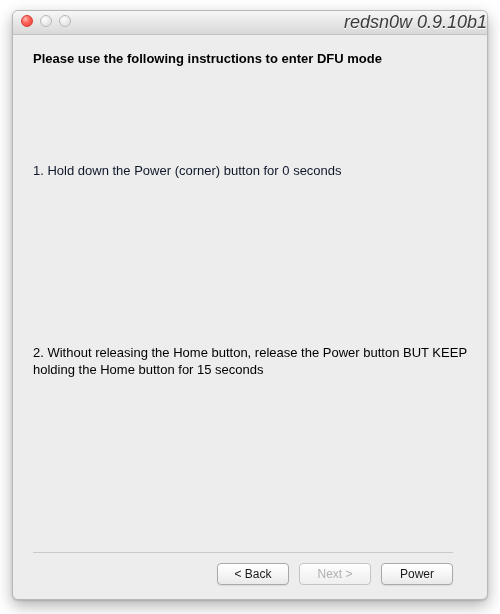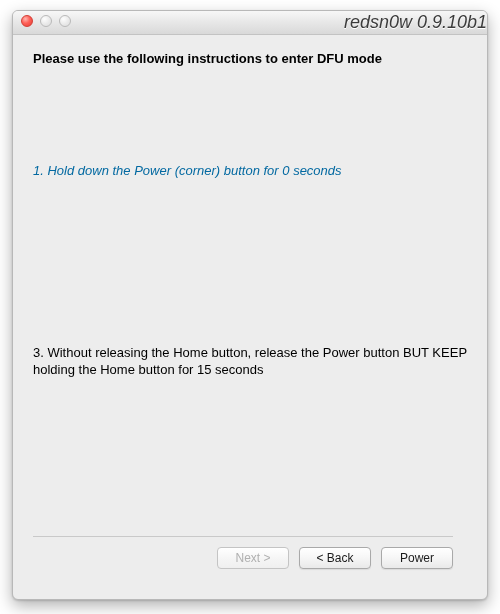--- a/index.html
+++ b/index.html
@@ -65,37 +65,36 @@
     flex: 1;
     text-align: right;
     font-size: 18px;
     color: #3b3b3b;
     text-shadow: 0 1px 0 #ffffff;
     font-weight: 400;
     font-style: italic;
   }
   .content {
     flex: 1;
-    padding: 16px 20px 16px 20px;
+    padding: 16px 20px 0 20px;
     box-sizing: border-box;
     display: flex;
     flex-direction: column;
   }
   .heading {
     font-size: 13px;
     font-weight: bold;
     color: #000;
   }
   .step {
     font-size: 13px;
     line-height: 1.35;
   }
   .step-faded {
-    color: #0369a1;
-    font-style: italic;
+    color: #0f172a;
   }
   .step-active {
     color: #000;
     font-weight: 400;
   }
   .gap-1 { height: 96px; }
   .gap-2 { height: 86px; }
   .gap-3 { height: 78px; }
 
   .footer {
@@ -157,26 +156,26 @@
 
       <div class="gap-1"></div>
 
       <div class="step step-faded">1. Hold down the Power (corner) button for 0 seconds</div>
 
       <div class="gap-2"></div>
 
 
       <div class="gap-3"></div>
 
-      <div class="step step-active">3. Without releasing the Home button, release the Power button BUT KEEP holding the Home button for 15 seconds</div>
+      <div class="step step-active">2. Without releasing the Home button, release the Power button BUT KEEP holding the Home button for 15 seconds</div>
 
       <div class="footer">
         <div class="hr"></div>
         <div class="button-row">
+          <button class="mac-btn">&lt; Back</button>
           <button class="mac-btn" disabled="">Next &gt;</button>
-          <button class="mac-btn">&lt; Back</button>
           <button class="mac-btn">Power</button>
         </div>
       </div>
 
     </div>
   </div>
 </div>
 
 </body></html>

